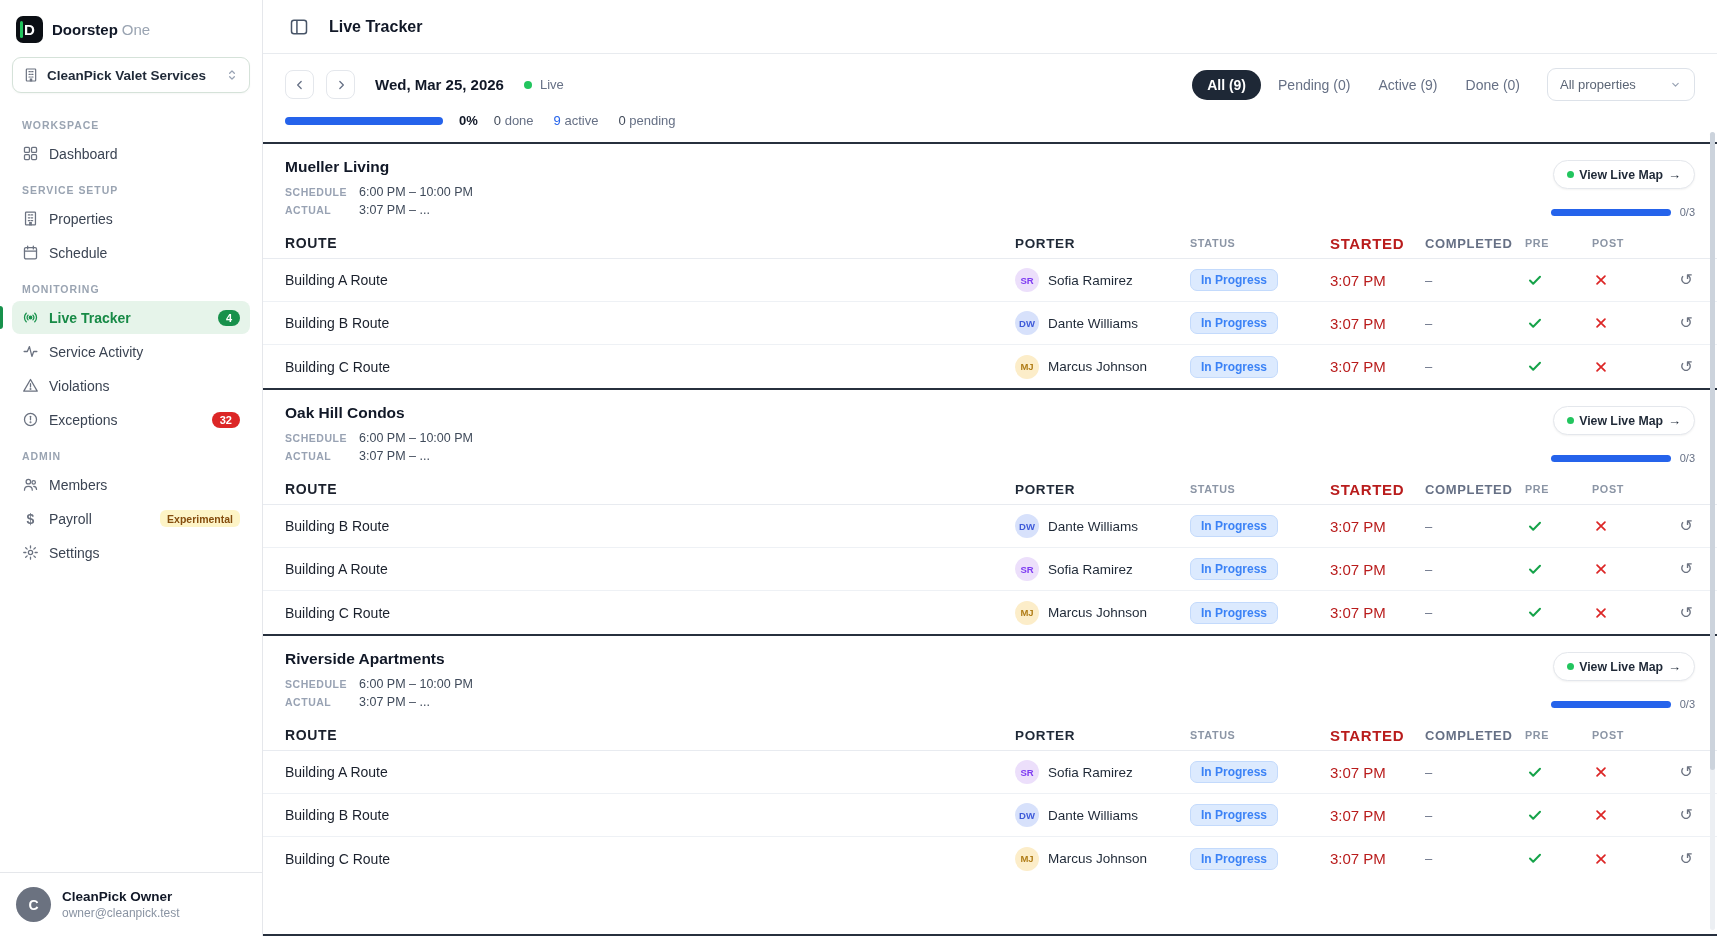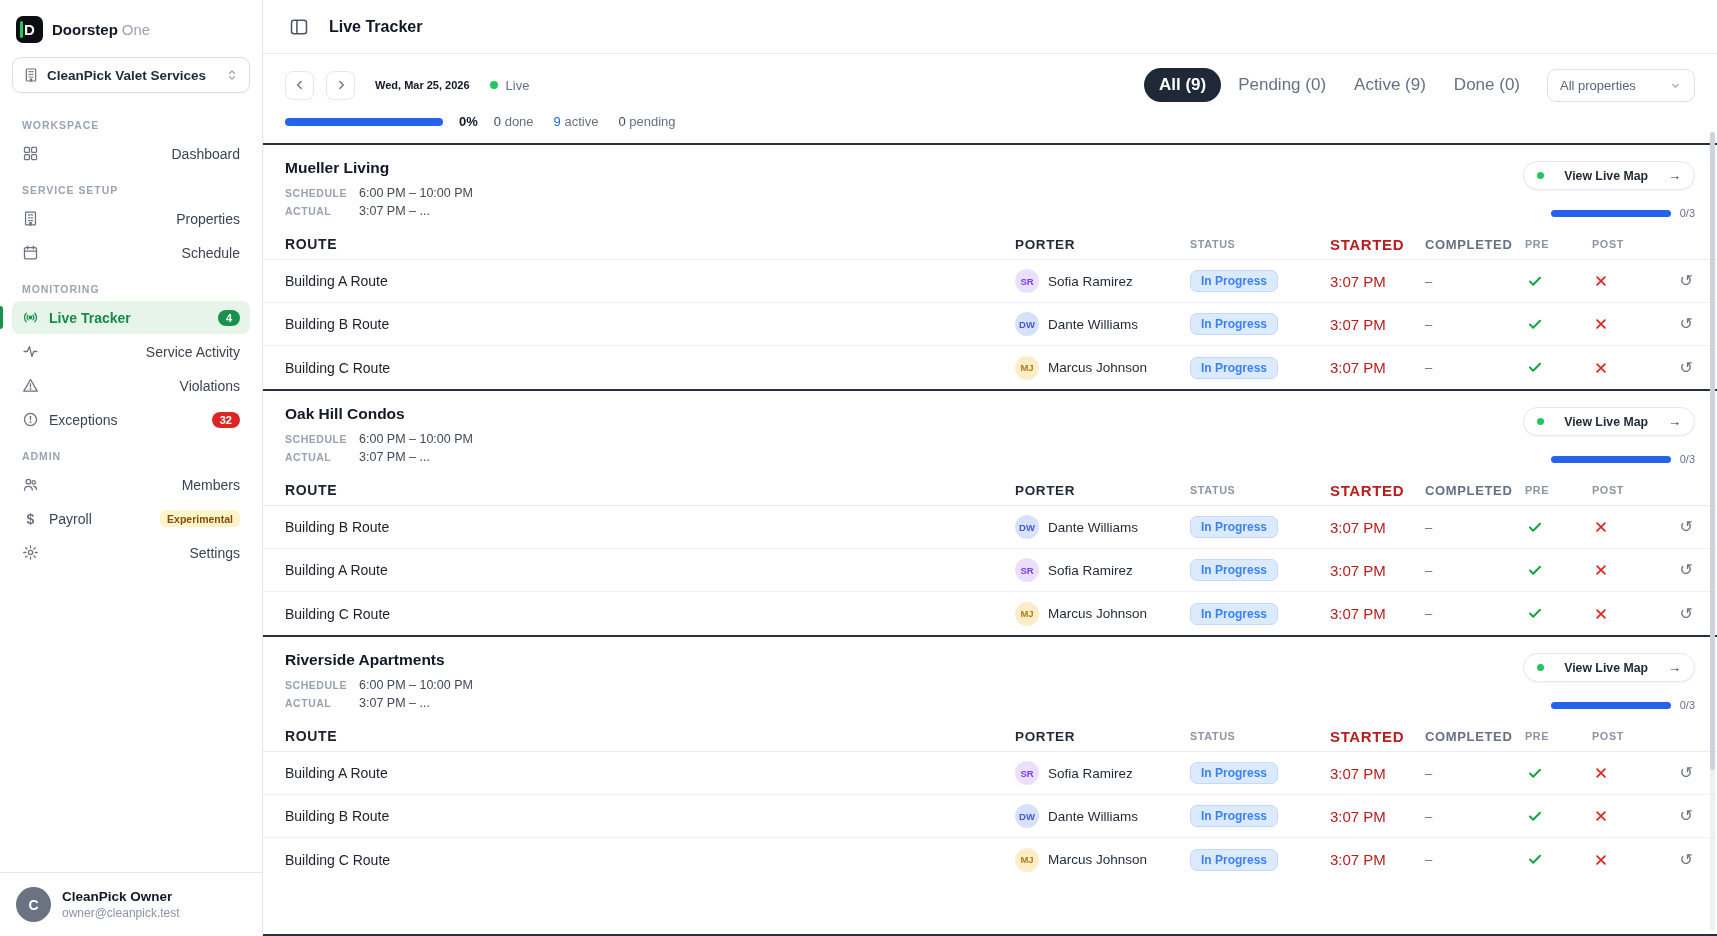--- a/index.html
+++ b/index.html
@@ -12,21 +12,21 @@
   .sidebar { width:263px; min-width:263px; border-right:1px solid #e5e7eb; display:flex; flex-direction:column; background:#fff; }
   .logo-row { display:flex; align-items:center; gap:9px; padding:16px 16px 12px; }
   .logo-mark { width:27px; height:27px; border-radius:7px; background:#0b0f14; color:#fff; font-weight:700; font-size:15px; display:flex; align-items:center; justify-content:center; position:relative; }
   .logo-mark::before { content:''; position:absolute; left:4px; top:5px; bottom:5px; width:3px; background:#22c55e; border-radius:2px; }
   .brand-name { font-size:15px; font-weight:700; color:#111827; }
   .brand-suffix { font-size:15px; font-weight:400; color:#9aa4b2; margin-left:4px; }
   .org-select { margin:2px 12px 10px; display:flex; align-items:center; gap:8px; border:1px solid #d5e2d9; border-radius:9px; padding:9px 10px; background:#fff; font-size:13.5px; font-weight:600; color:#1f2937; cursor:pointer; box-shadow:0 1px 2px rgba(16,40,24,.04); }
   .org-select .grow { flex:1; text-align:left; }
   .nav { flex:1; padding:2px 12px; overflow:hidden; }
   .sec-label { margin:14px 10px 6px; font-size:10.5px; letter-spacing:.09em; color:#9aa4b2; font-weight:700; }
-  .item { display:flex; align-items:center; gap:10px; padding:8px 10px; border-radius:8px; font-size:14px; color:#3b4453; cursor:pointer; position:relative; margin:1px 0;justify-content:space-between; }
+  .item { display:flex; align-items:center; gap:10px; padding:8px 10px; border-radius:8px; font-size:14px; color:#3b4453; cursor:pointer; position:relative; margin:1px 0; }
   .item svg, .item .icon-char { width:17px; height:17px; color:#6b7280; flex:none; }
   .icon-char { display:inline-flex; align-items:center; justify-content:center; font-size:14px; font-weight:600; }
   .item.active { background:#e6f4ea; color:#178a46; font-weight:600; }
   .item.active svg { color:#17914b; }
   .item.active::before { content:''; position:absolute; left:-12px; top:5px; bottom:5px; width:3px; background:#17914b; border-radius:0 3px 3px 0; }
   .badge { margin-left:auto; font-size:11px; font-weight:700; color:#fff; background:#17914b; border-radius:999px; padding:2px 8px; }
   .badge.red { background:#dc2626; }
   .tag { margin-left:auto; font-size:10.5px; font-weight:600; color:#854d0e; background:#fdf4c7; border-radius:6px; padding:2.5px 7px; }
   .user-box { border-top:1px solid #e5e7eb; padding:14px 16px; display:flex; align-items:center; gap:11px; cursor:pointer; }
   .user-avatar { width:35px; height:35px; border-radius:50%; background:#6b7280; color:#fff; font-size:14px; font-weight:600; display:flex; align-items:center; justify-content:center; }
@@ -34,47 +34,47 @@
   .user-email { font-size:12px; color:#8a94a3; margin-top:2px; }
 
   
   .main { flex:1; display:flex; flex-direction:column; position:relative; overflow:hidden; }
   .top-header { height:54px; min-height:54px; display:flex; align-items:center; gap:16px; padding:0 22px; border-bottom:1px solid #e8ebef; }
   .panel-btn { background:none; border:none; cursor:pointer; display:flex; align-items:center; color:#475467; padding:4px; }
   .page-title { font-size:16px; font-weight:700; color:#111827; }
 
   .toolbar { display:flex; align-items:center; gap:12px; padding:14px 22px 8px; }
   .nav-btn { width:29px; height:29px; border:1px solid #e4e7ec; border-radius:8px; background:#fff; display:flex; align-items:center; justify-content:center; color:#667085; cursor:pointer; }
-  .date-label { font-size:11px; font-weight:700; color:#111827; margin-left:8px; }
+  .date-label { font-size:15px; font-weight:700; color:#111827; margin-left:8px; }
   .live-wrap { display:flex; align-items:center; gap:8px; margin-left:8px; }
   .dot { width:8px; height:8px; border-radius:50%; background:#22c55e; display:inline-block; }
   .live-text { font-size:13px; color:#667085; }
   .toolbar-right { margin-left:auto; display:flex; align-items:center; gap:6px; }
-  .pill-btn { border:none; background:none; font-size:17px; color:#667085; padding:7px 11px; border-radius:999px; cursor:pointer; font-family:inherit; }
+  .pill-btn { border:none; background:none; font-size:14px; color:#667085; padding:7px 11px; border-radius:999px; cursor:pointer; font-family:inherit; }
   .pill-btn.active { background:#1e2836; color:#fff; font-weight:600; padding:7px 15px; }
   .prop-select { margin-left:10px; display:flex; align-items:center; gap:10px; border:1px solid #dde2e9; border-radius:9px; padding:8px 12px; font-size:13px; color:#5b6575; background:#fff; cursor:pointer; min-width:148px; }
   .prop-select .grow { flex:1; text-align:left; }
 
   .progress-row { display:flex; align-items:center; gap:16px; padding:4px 22px 14px; }
   .main-bar { width:158px; height:8px; border-radius:5px; background:#2563eb; }
   .pct { font-size:13px; font-weight:700; color:#111827; }
   .stat { font-size:13px; color:#667085; margin-right:4px; }
   .stat .cnt { color:#414a59; font-weight:400; }
   .stat.blue .cnt { color:#2563eb; }
 
   
   .content { position:relative; flex:1; }
   .prop { border-top:2px solid #27303e; }
   .prop-head { display:flex; justify-content:space-between; align-items:flex-start; padding:14px 22px 10px; }
   .prop-name { font-size:15.5px; font-weight:700; color:#111827; margin-bottom:9px; }
   .sched-row { display:flex; align-items:baseline; gap:10px; margin-top:4px; }
   .sched-label { width:64px; font-size:10.5px; letter-spacing:.05em; color:#98a2b3; font-weight:700; }
   .sched-value { font-size:12.5px; color:#3f4a5a; }
   .prop-right { display:flex; flex-direction:column; align-items:flex-end; gap:17px; padding-top:2px; }
-  .map-btn { display:flex; align-items:center; gap:20px; border:1px solid #e4e7ec; background:#fff; border-radius:999px; padding:6px 13px; font-size:12.3px; font-weight:600; color:#1f2937; cursor:pointer; font-family:inherit; box-shadow:0 1px 2px rgba(0,0,0,.05); }
+  .map-btn { display:flex; align-items:center; gap:5px; border:1px solid #e4e7ec; background:#fff; border-radius:999px; padding:6px 13px; font-size:12.3px; font-weight:600; color:#1f2937; cursor:pointer; font-family:inherit; box-shadow:0 1px 2px rgba(0,0,0,.05); }
   .map-btn .dot { width:7px; height:7px; }
   .map-btn .arrow { font-size:13px; color:#1f2937; }
   .mini-progress { display:flex; align-items:center; gap:9px; }
   .mini-bar { width:120px; height:7px; border-radius:4px; background:#2563eb; }
   .mini-count { font-size:11px; color:#667085; }
 
   .thead, .trow { display:flex; align-items:center; padding:0 22px; }
   .thead { height:31px; border-bottom:1px solid #e8ebf0; font-size:10.8px; font-weight:700; letter-spacing:.06em; color:#8b95a5; }
   .trow { height:43px; border-bottom:1px solid #eef1f5; }
   .prop .trow:last-child { border-bottom:none; }

